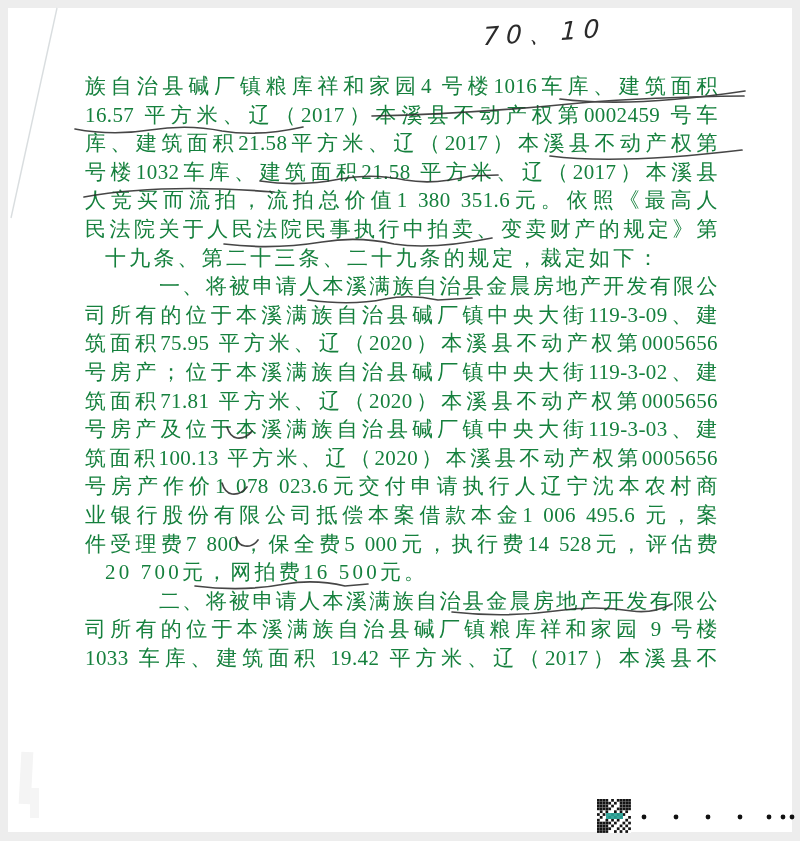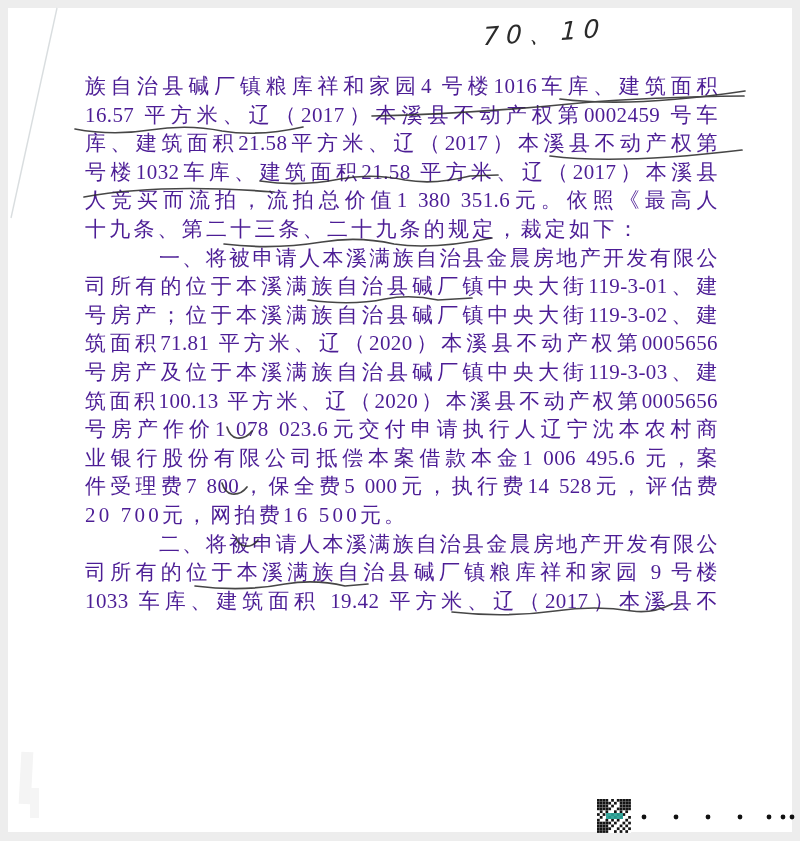--- a/index.html
+++ b/index.html
@@ -40,20 +40,21 @@
     font-size: 21px;
     text-align: justify;
     text-align-last: justify;
     letter-spacing: 0.4px;
     white-space: normal;
     overflow: visible;
   }
   .ln.short {
     text-align-last: left;
     letter-spacing: 3.2px;
+    margin-left: 20px;
   }
   .ln.indent {
     text-indent: 74px;
   }
   
   #annotation-overlay {
     position: absolute;
     left: 0; top: 0;
     z-index: 3;
     pointer-events: none;
@@ -72,29 +73,31 @@
     z-index: 3;
   }
 </style>
 </head>
 <body style="background: rgb(237, 237, 237);">
 
 <div id="scan-page" style="background: rgb(255, 255, 255);"></div>
 
 <div id="handwritten-note">70、10</div>
 
-<div id="text-block" style="color: #4c1d95;">
+<div id="text-block" style="color: #15803d;">
   <div class="ln">族自治县碱厂镇粮库祥和家园4 号楼1016车库、建筑面积</div>
   <div class="ln">16.57 平方米、辽（2017）本溪县不动产权第0002459 号车</div>
   <div class="ln">库、建筑面积21.58平方米、辽（2017）本溪县不动产权第</div>
   <div class="ln">号楼1032车库、建筑面积21.58 平方米、辽（2017）本溪县</div>
   <div class="ln">人竞买而流拍，流拍总价值1 380 351.6元。依照《最高人</div>
+  <div class="ln">民法院关于人民法院民事执行中拍卖、变卖财产的规定》第</div>
   <div class="ln short">十九条、第二十三条、二十九条的规定，裁定如下：</div>
   <div class="ln indent">一、将被申请人本溪满族自治县金晨房地产开发有限公</div>
-  <div class="ln">司所有的位于本溪满族自治县碱厂镇中央大街119-3-01、建</div>
+  <div class="ln">司所有的位于本溪满族自治县碱厂镇中央大街119-3-09、建</div>
+  <div class="ln">筑面积75.95 平方米、辽（2020）本溪县不动产权第0005656</div>
   <div class="ln">号房产；位于本溪满族自治县碱厂镇中央大街119-3-02、建</div>
   <div class="ln">筑面积71.81 平方米、辽（2020）本溪县不动产权第0005656</div>
   <div class="ln">号房产及位于本溪满族自治县碱厂镇中央大街119-3-03、建</div>
   <div class="ln">筑面积100.13 平方米、辽（2020）本溪县不动产权第0005656</div>
   <div class="ln">号房产作价1 078 023.6元交付申请执行人辽宁沈本农村商</div>
   <div class="ln">业银行股份有限公司抵偿本案借款本金1 006 495.6 元，案</div>
   <div class="ln">件受理费7 800，保全费5 000元，执行费14 528元，评估费</div>
   <div class="ln short">20 700元，网拍费16 500元。</div>
   <div class="ln indent">二、将被申请人本溪满族自治县金晨房地产开发有限公</div>
   <div class="ln">司所有的位于本溪满族自治县碱厂镇粮库祥和家园 9 号楼</div>

